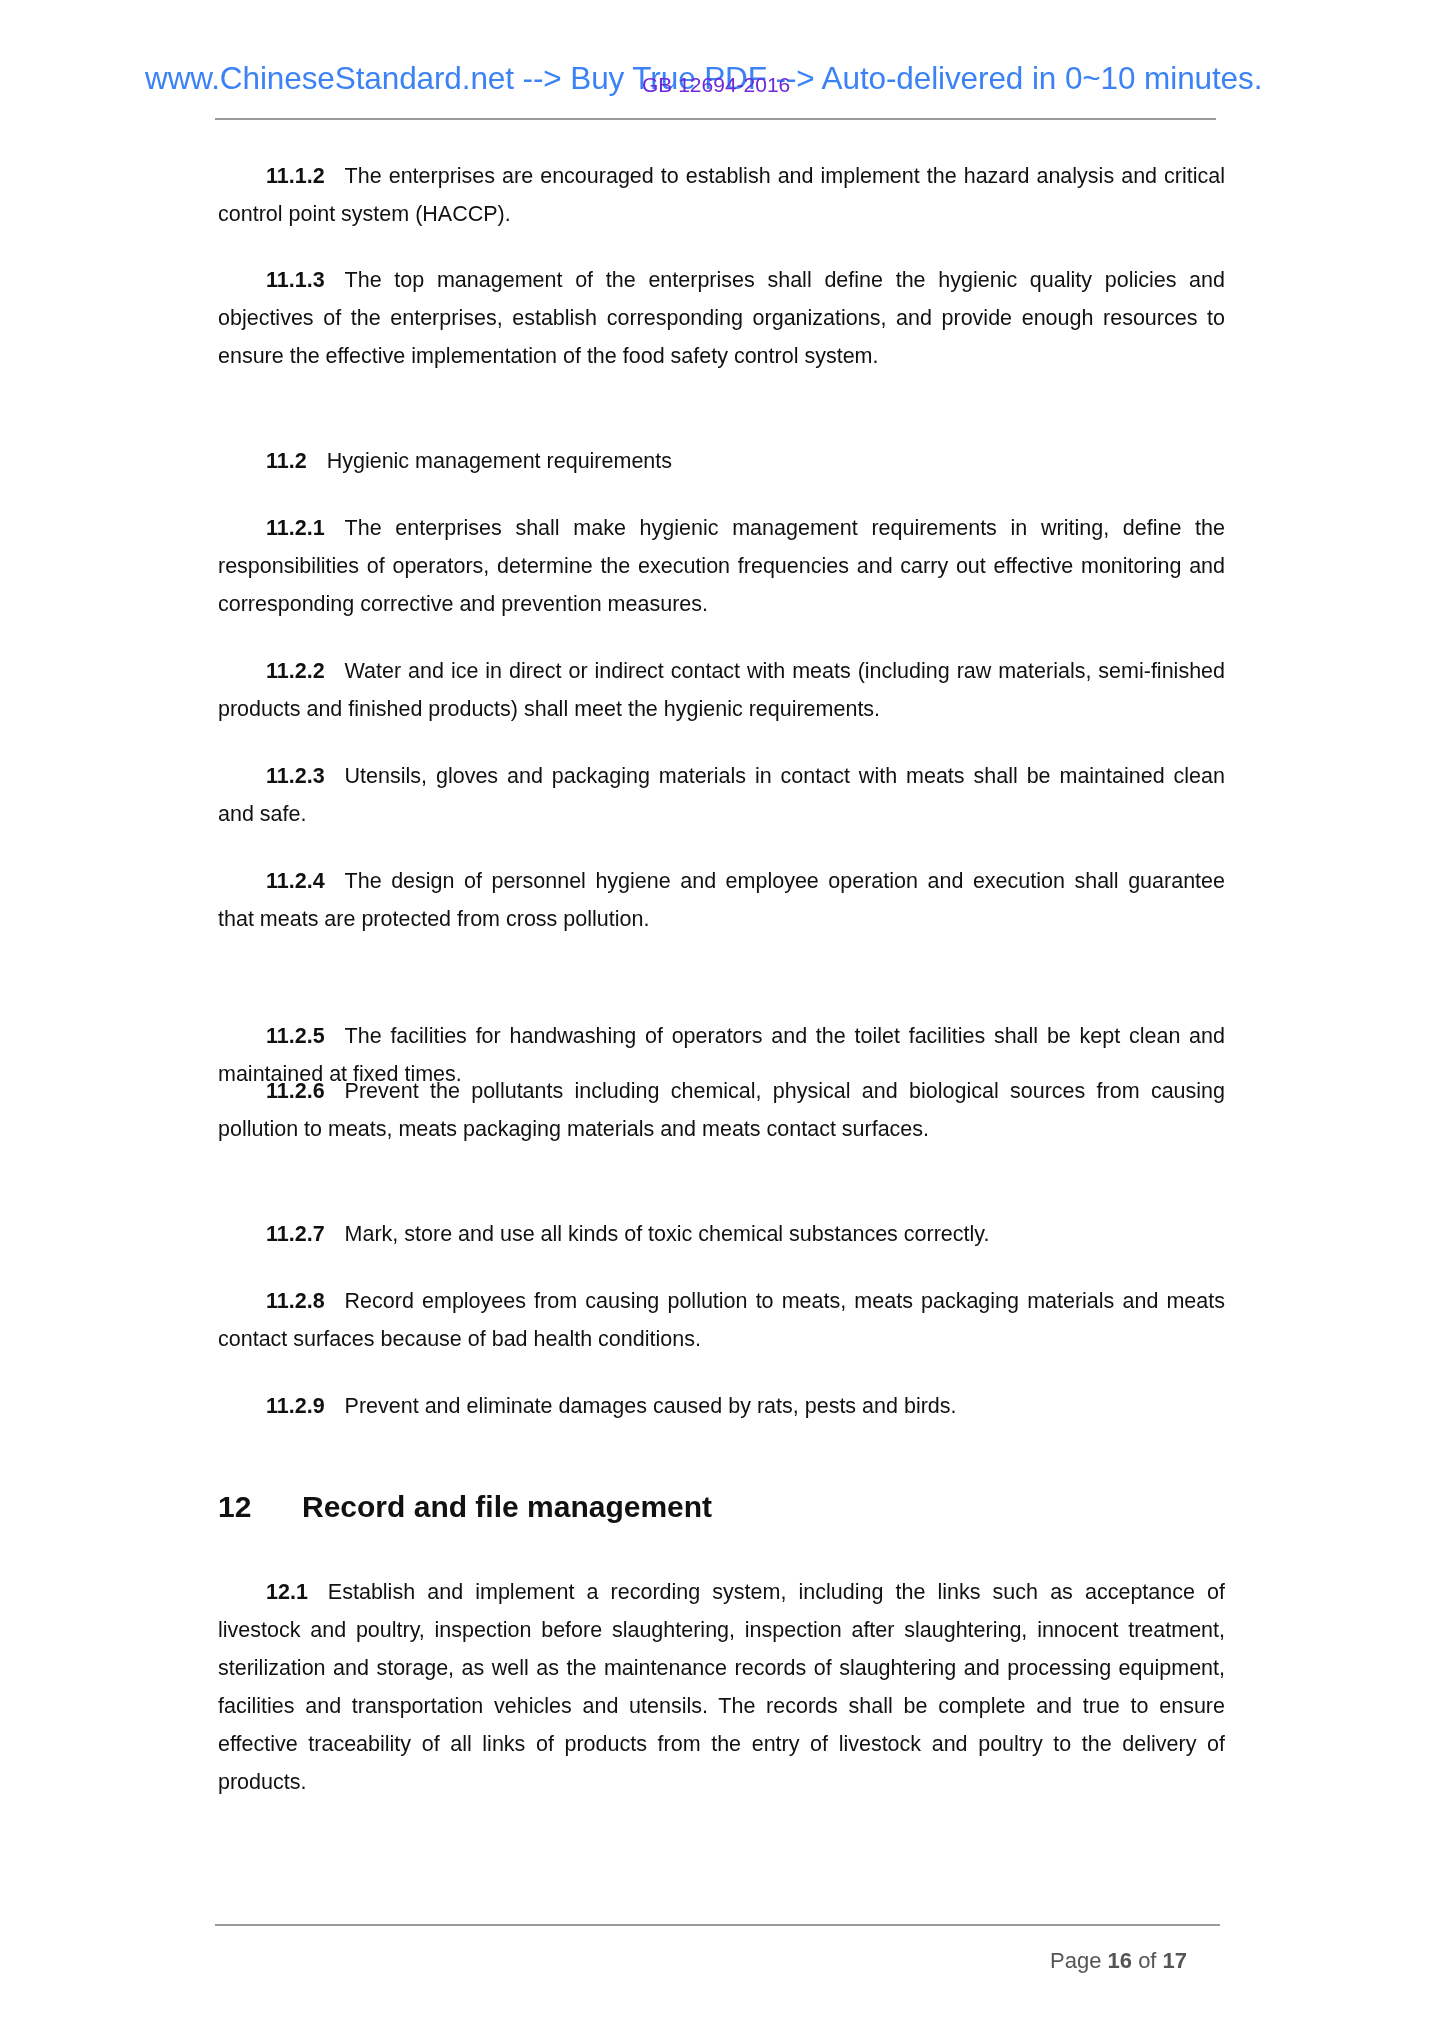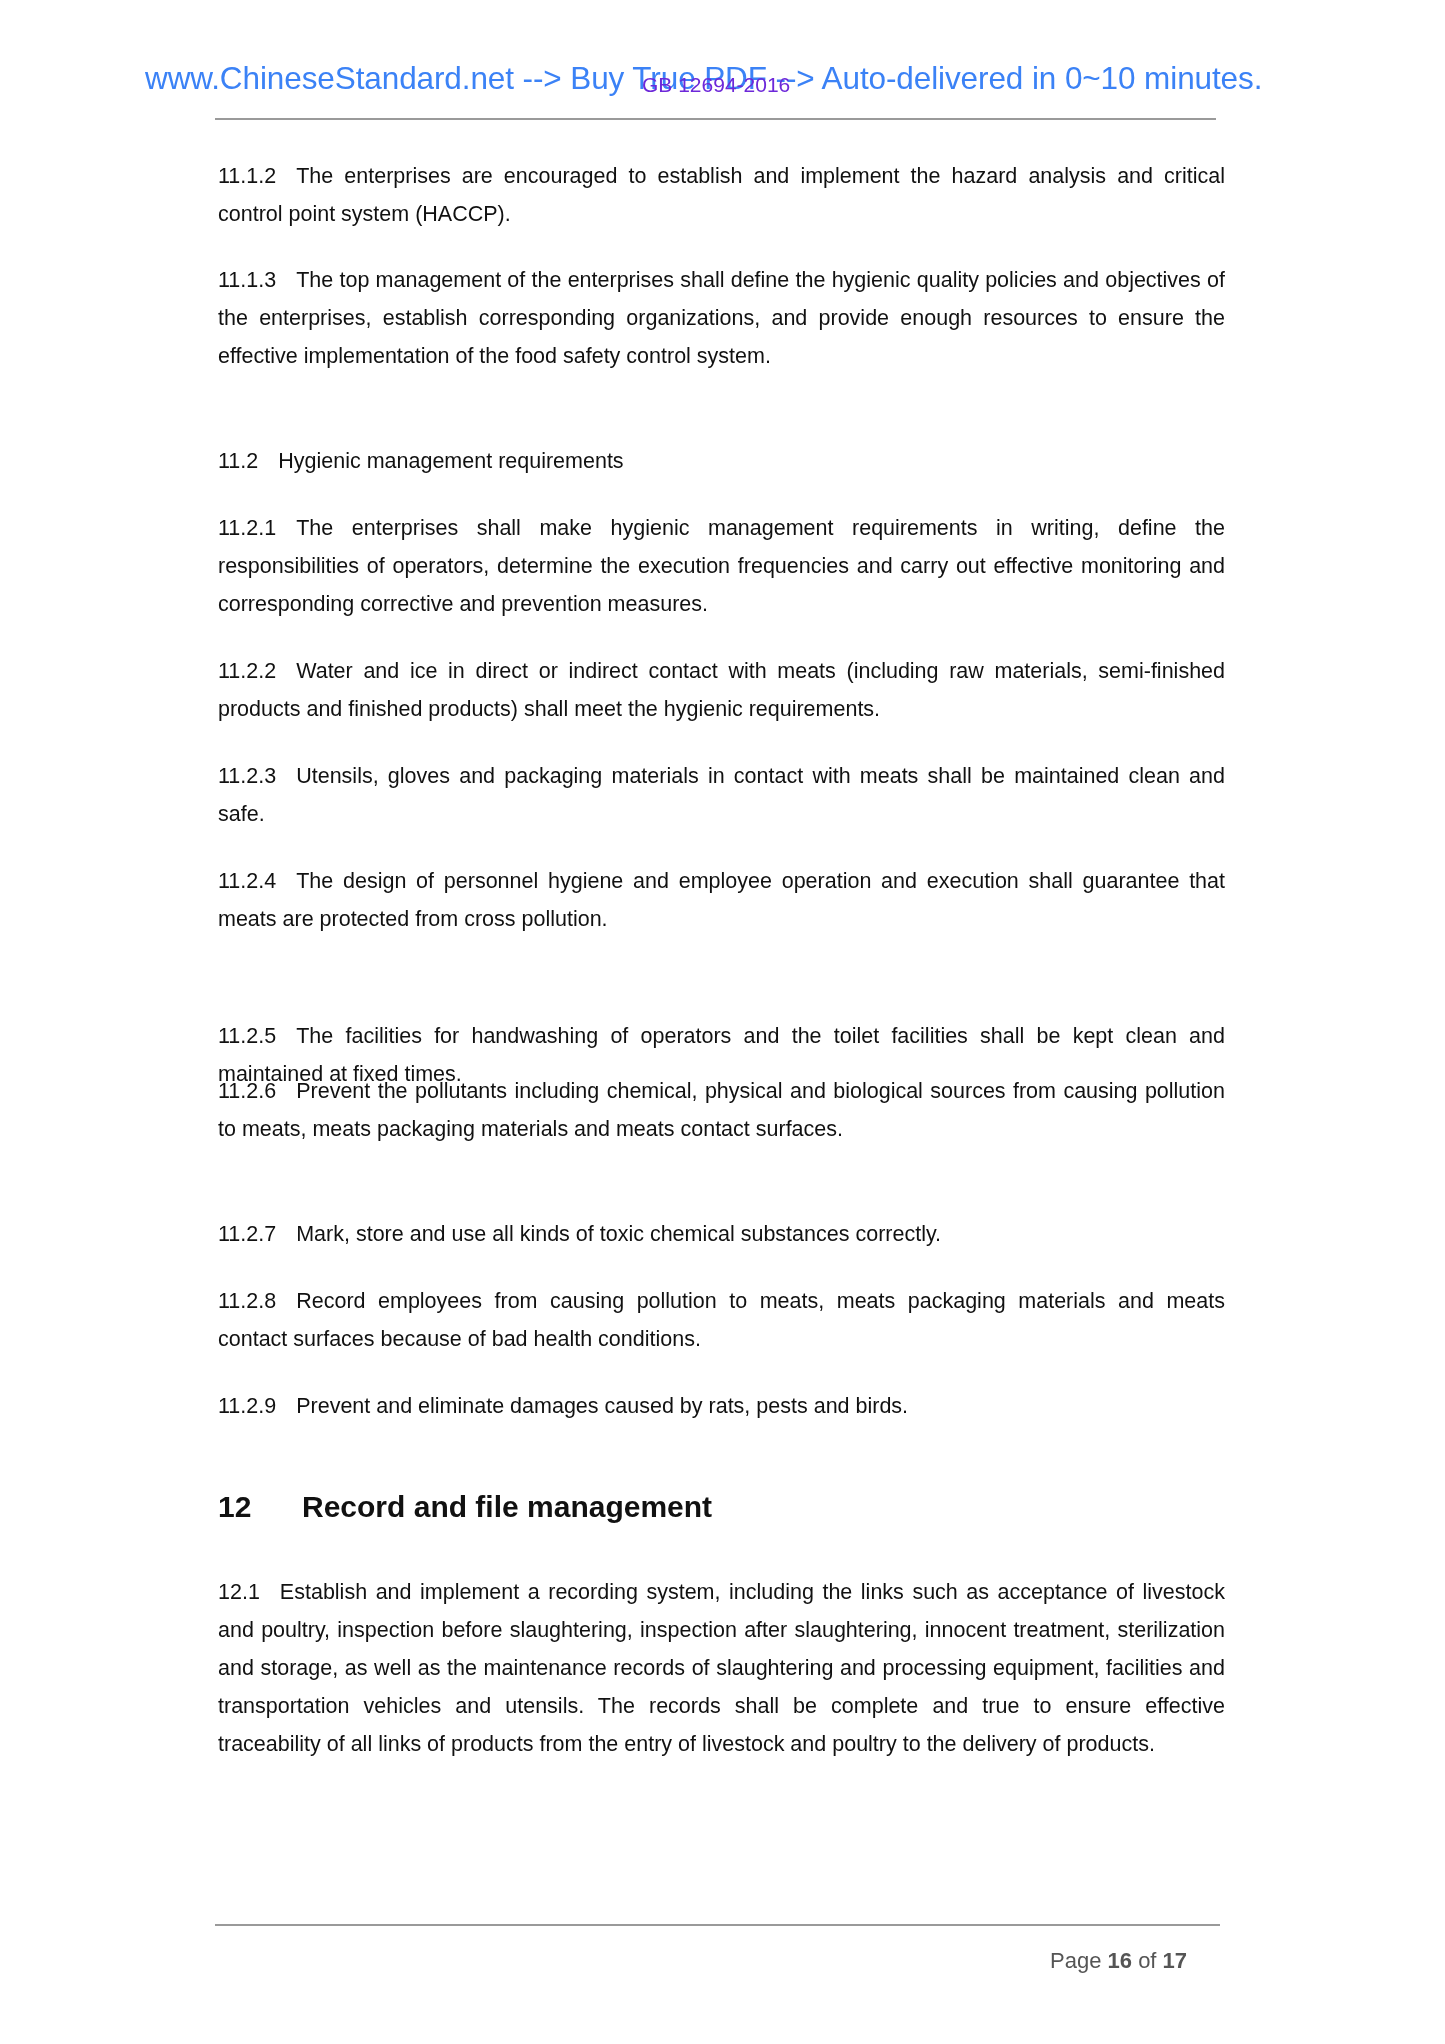--- a/index.html
+++ b/index.html
@@ -7,21 +7,21 @@
          font-family: "Liberation Sans", sans-serif; color: #111111; }
   .hdr { position: absolute; left: 145px; top: 60px; width: 1140px; font-size: 31.5px;
          color: #3b82f6; white-space: nowrap; line-height: 36px; letter-spacing: -0.1px; }
   .hdr-std { position: absolute; left: 642px; top: 73px; font-size: 21px; color: #6d28d9;
              white-space: nowrap; line-height: 24px; }
   .rule { position: absolute; height: 0; border-top: 2px solid #9a9a9a; }
   .rule.top { left: 215px; width: 1001px; top: 118px; }
   .rule.bottom { left: 215px; width: 1005px; top: 1924px; }
   .para { position: absolute; left: 218px; width: 1007px; font-size: 21.5px; line-height: 38px;
           text-align: justify; margin: 0; }
-  .num { font-weight: normal; }
+  .num { font-weight: bold; margin-left: 48px; }
   .num-gap { display: inline-block; width: 20px; }
   .h1 { position: absolute; left: 218px; top: 1485px; font-size: 30px; font-weight: bold;
         line-height: 44px; margin: 0; white-space: nowrap; }
   .h1 .h1-num { display: inline-block; width: 84px; }
   .h2-title { font-weight: normal; margin-top: 24px; }
   .page { position: absolute; left: 1050px; top: 1948px; font-size: 22px; color: #555555;
           line-height: 26px; white-space: nowrap; text-align: center; }
   .page b { font-weight: bold; }
 </style>
 </head>

